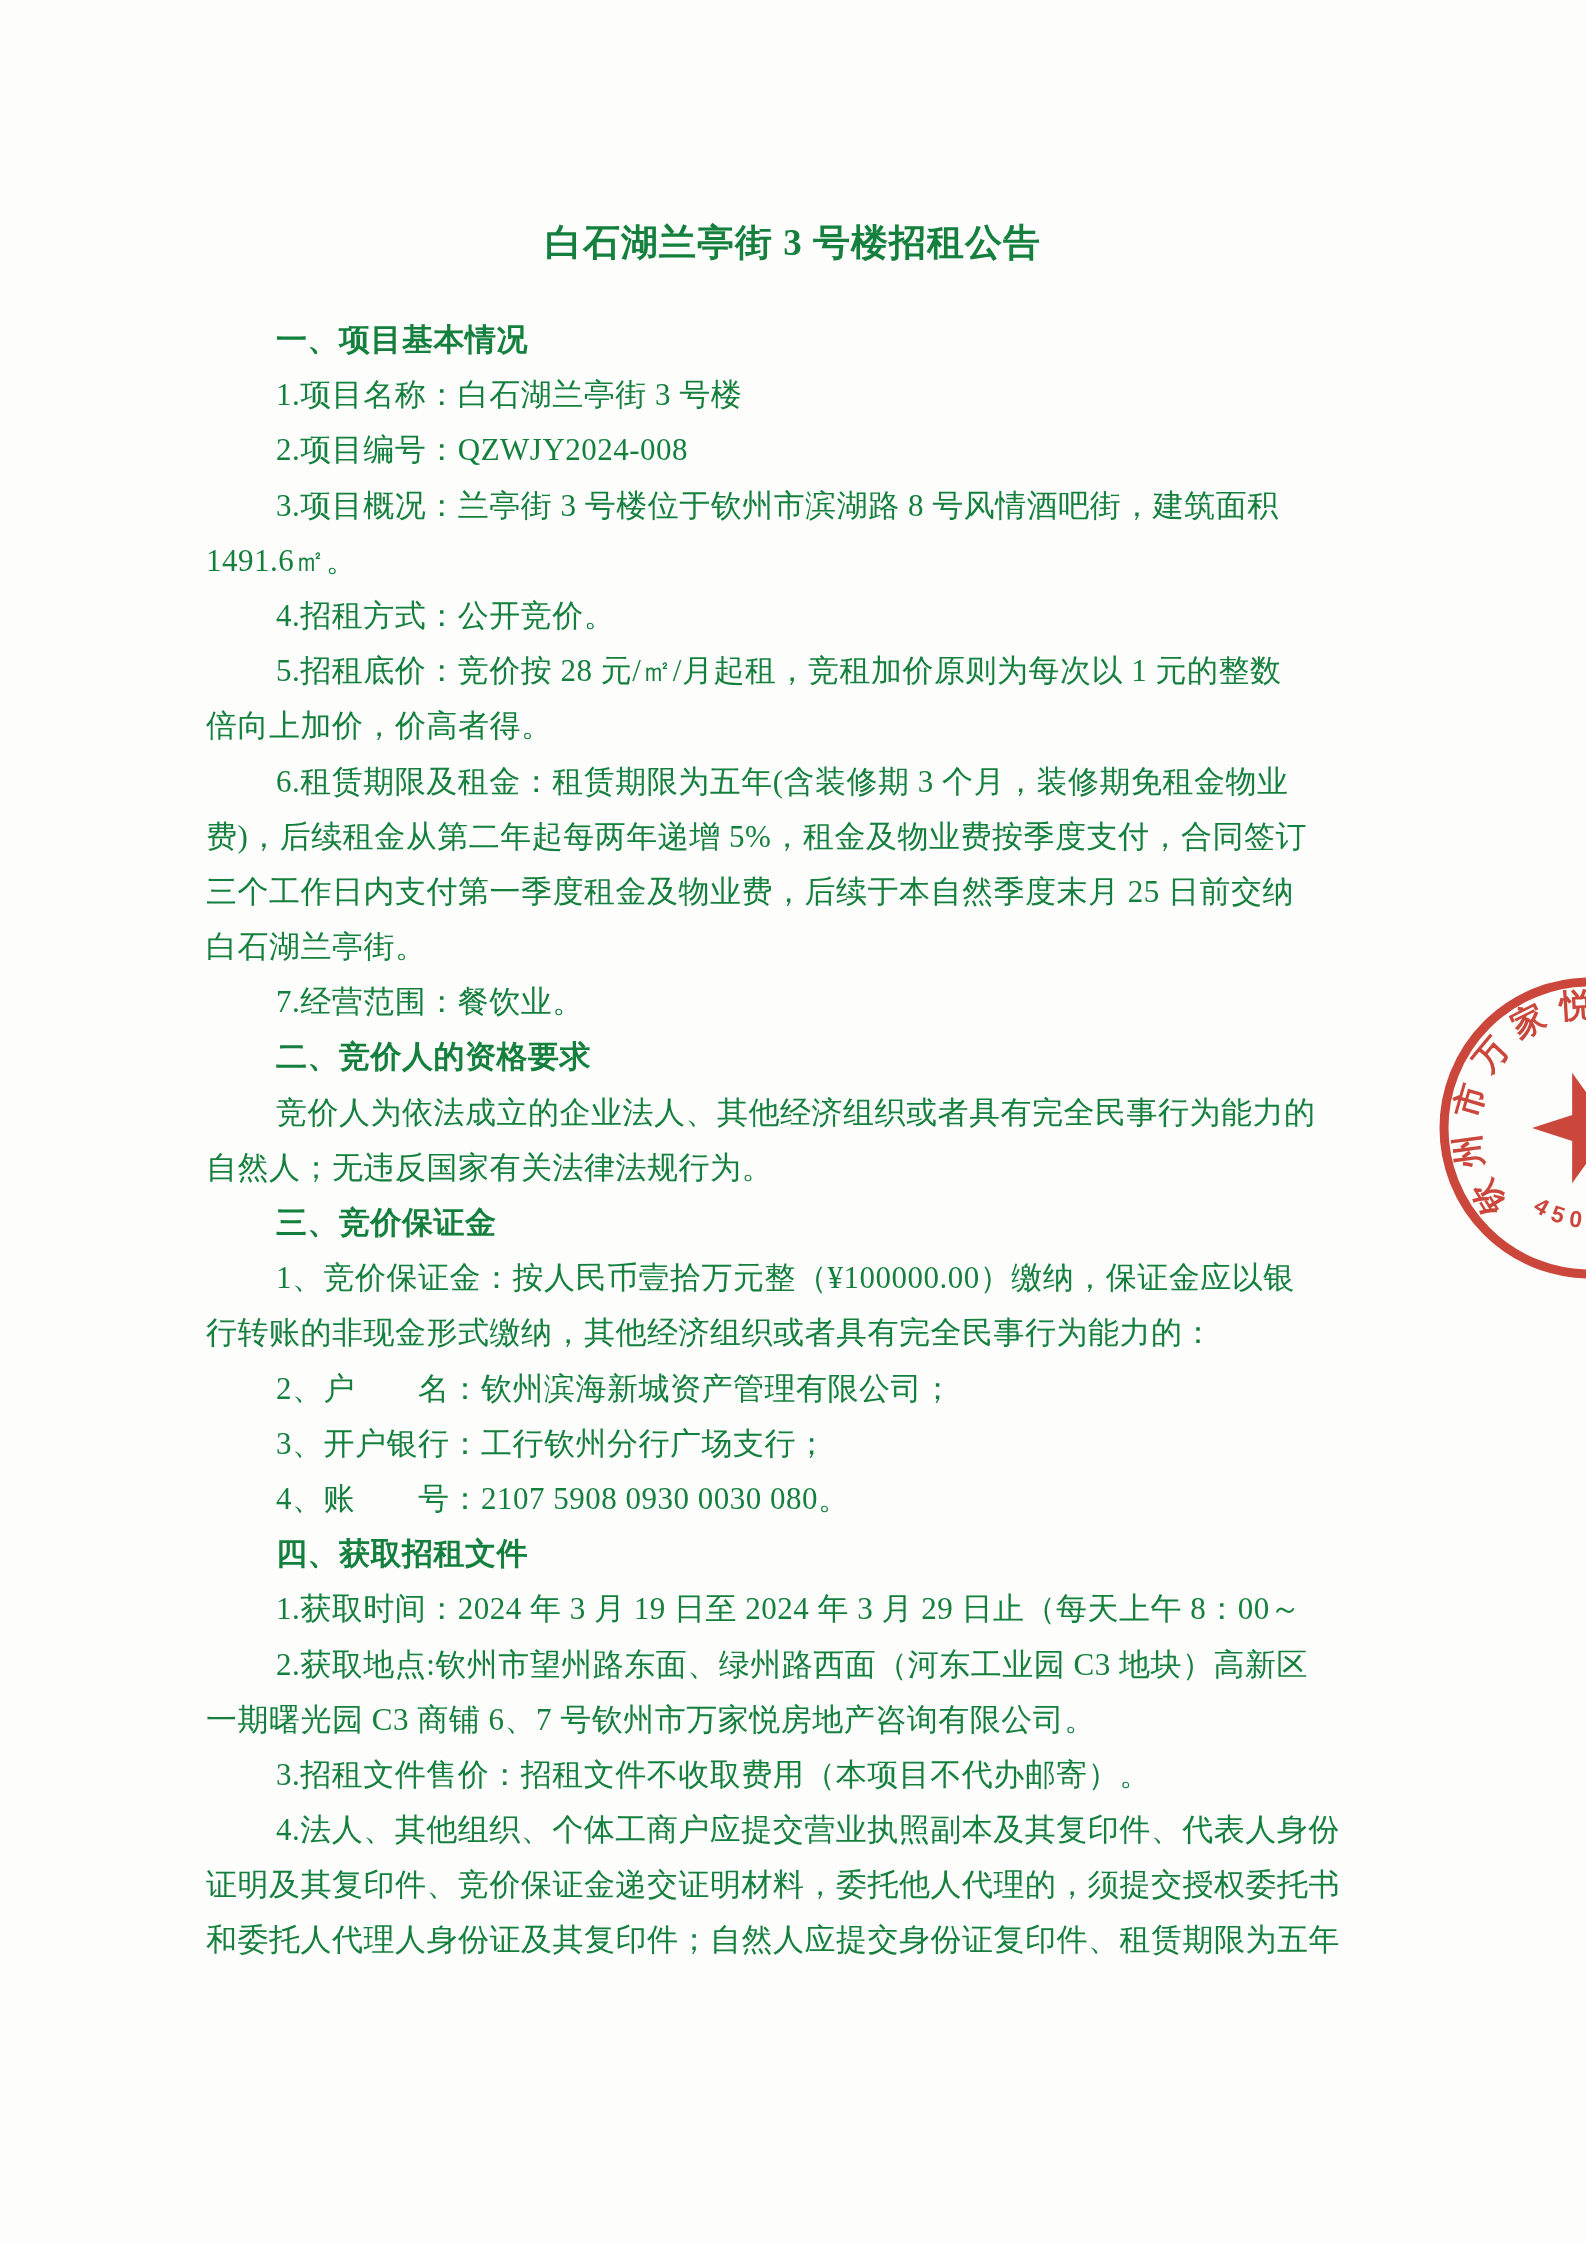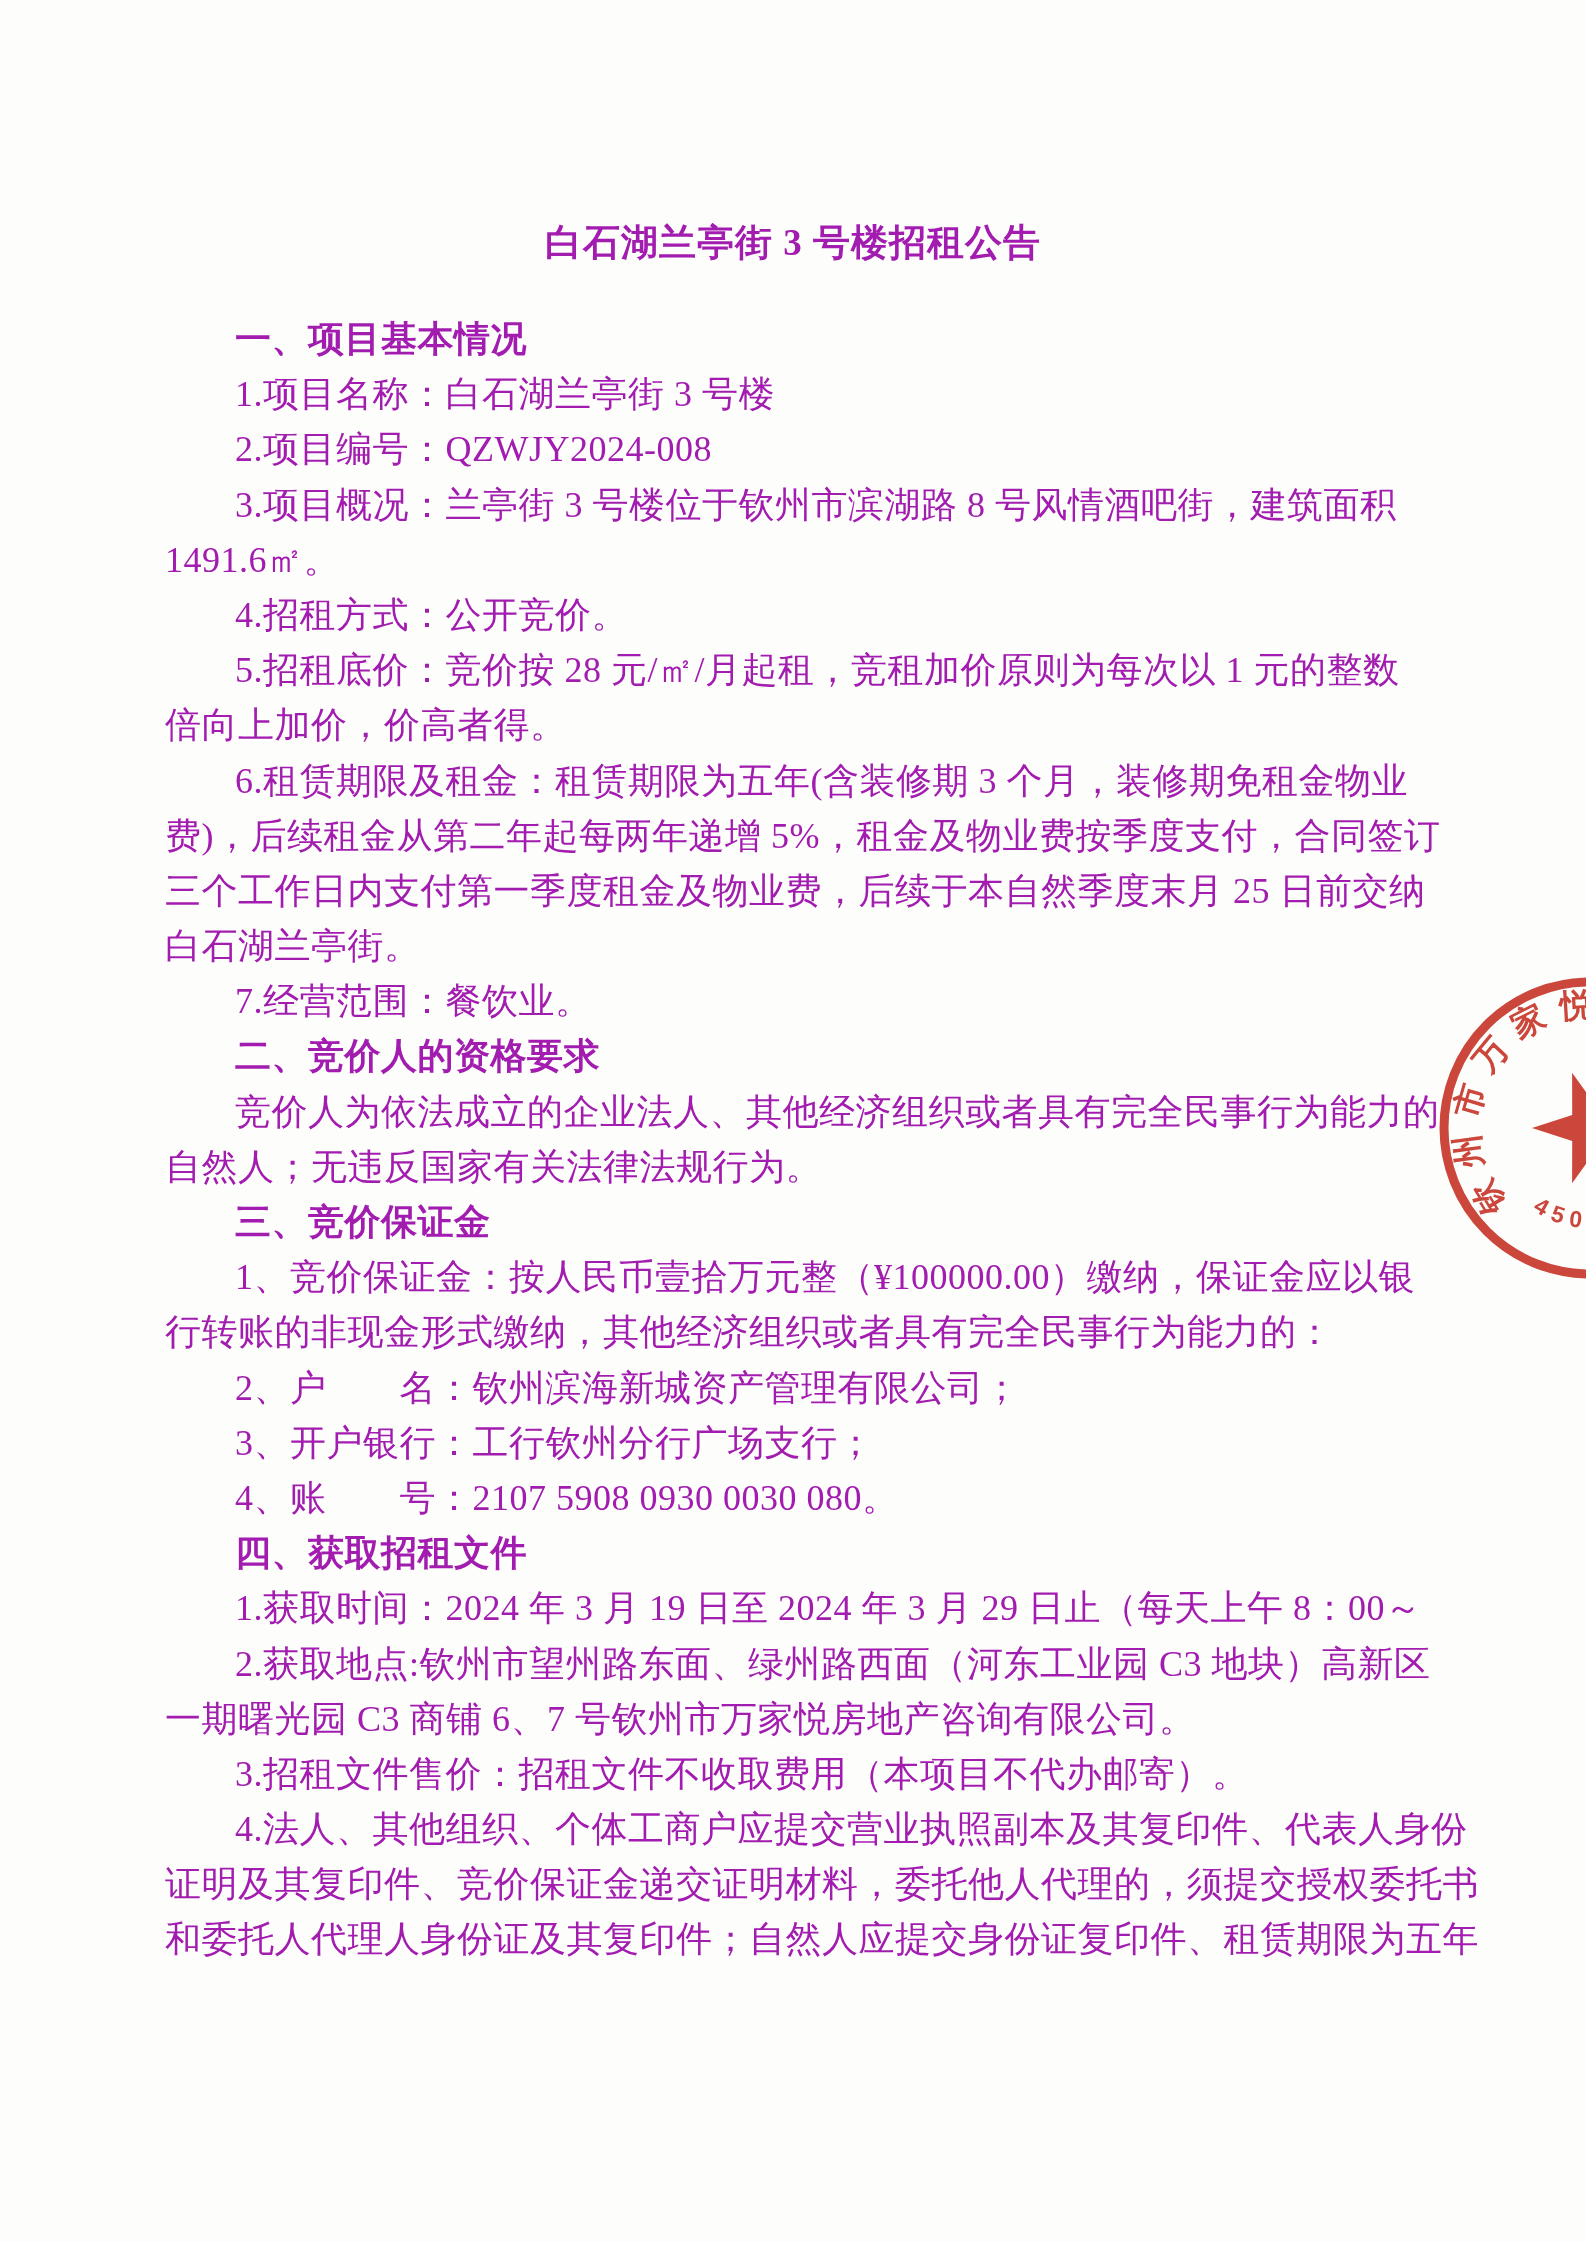--- a/index.html
+++ b/index.html
@@ -3,21 +3,21 @@
 <meta charset="utf-8">
 <style>
   html,body{margin:0;padding:0;}
   .page{
     position:relative;
     width:1586px;
     height:2242px;
     background:#fdfdfc;
     overflow:hidden;
     font-family:"Liberation Serif","DejaVu Serif",serif;
-    color:#a21caf;
+    color:#15803d;
   }
   .doc-title{
     position:absolute;
     top:215px;
     left:0;
     width:1586px;
     text-align:center;
     font-size:37px;
     font-weight:bold;
     letter-spacing:1px;
@@ -26,23 +26,24 @@
   }
   .doc-body{
     position:absolute;
     top:312px;
     left:165px;
     width:1262px;
   }
   .line{
     height:55.2px;
     line-height:55.2px;
-    font-size:36px;
+    font-size:31px;
     white-space:nowrap;
     letter-spacing:0.5px;
+    margin-left:41px;
   }
   .line.indent{ padding-left:70px; }
   .line.bold{ font-weight:bold; }
   .seal{
     position:absolute;
     left:1425px;
     top:958px;
     width:330px;
     height:340px;
     opacity:0.92;

